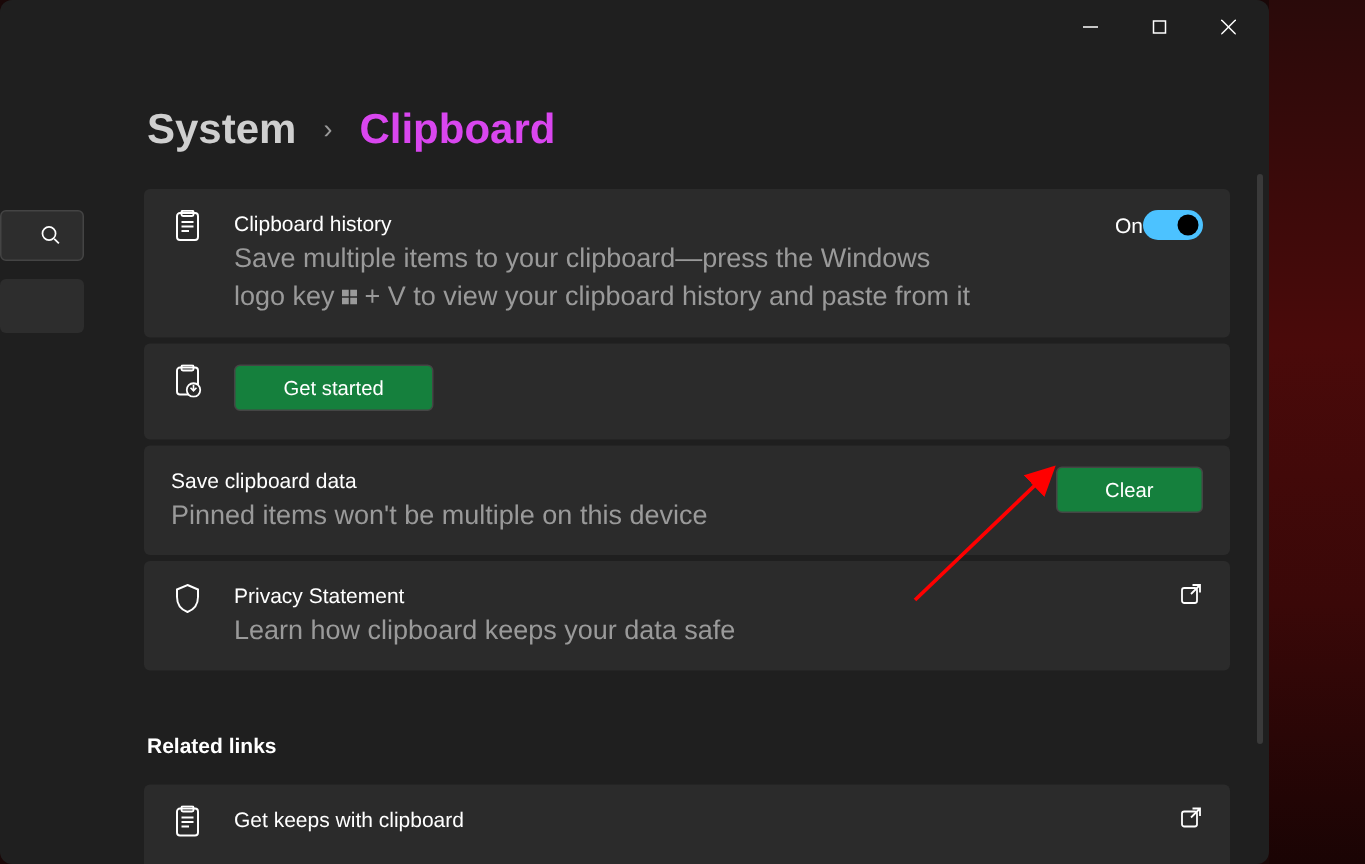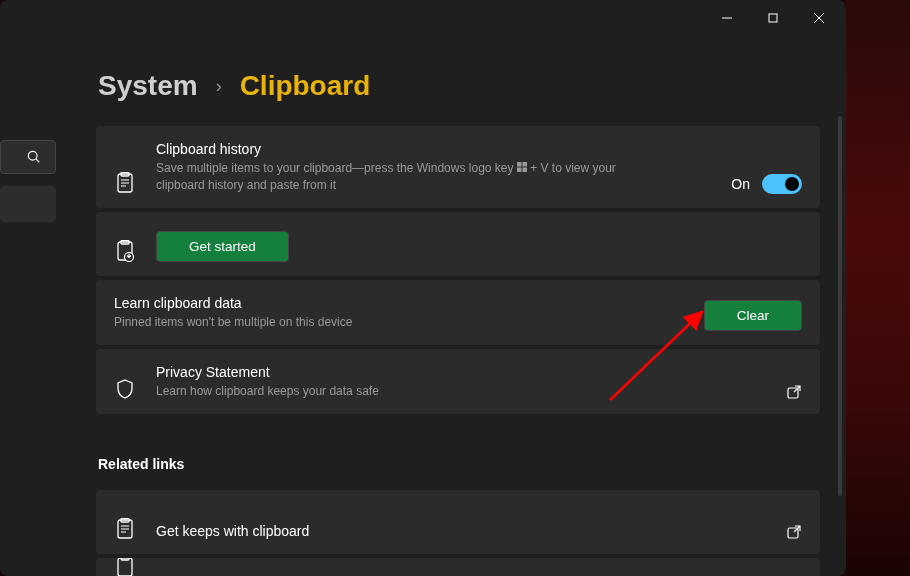--- a/index.html
+++ b/index.html
@@ -12,34 +12,34 @@
     .win-btn { width: 46px; height: 32px; display: flex; align-items: center; justify-content: center; color: #ffffff; cursor: pointer; }
     .win-btn svg { width: 10px; height: 10px; }
     
     .sidebar-partial { position: absolute; left: 0; top: 140px; width: 56px; }
     .sidebar-search { width: 56px; height: 34px; background: #2d2d2d; border: 1px solid #444; border-radius: 4px; display: flex; align-items: center; justify-content: flex-end; padding-right: 14px; margin-bottom: 12px; }
     .sidebar-item-partial { width: 56px; height: 36px; background: #2d2d2d; border-radius: 4px; }
     
     .content { position: absolute; left: 96px; top: 70px; width: 724px; }
     
     .breadcrumb { display: flex; align-items: center; gap: 18px; margin-bottom: 24px; padding-left: 2px; }
-    .breadcrumb-item { font-size: 28px; font-weight: 600; color: #eab308; cursor: pointer; }
+    .breadcrumb-item { font-size: 28px; font-weight: 600; color: #d946ef; cursor: pointer; }
     .breadcrumb-item.parent { color: #cfcfcf; }
     .breadcrumb-sep { color: #999; font-size: 18px; }
     
     .settings-list { display: flex; flex-direction: column; gap: 4px; }
     
-    .setting-card { background: #2b2b2b; border-radius: 4px; padding: 14px 18px; display: flex; align-items: flex-end; gap: 20px; min-height: 64px; }
+    .setting-card { background: #2b2b2b; border-radius: 4px; padding: 14px 18px; display: flex; align-items: flex-start; gap: 20px; min-height: 64px; }
     .setting-icon { width: 22px; height: 22px; color: #ffffff; flex-shrink: 0; display: flex; align-items: center; justify-content: center; }
     .setting-text { flex: 1; }
     .setting-title { font-size: 14px; color: #ffffff; line-height: 1.3; }
-    .setting-desc { font-size: 12px; color: #9a9a9a; line-height: 1.4; margin-top: 2px; max-width: 500px; }
+    .setting-desc { font-size: 18px; color: #9a9a9a; line-height: 1.4; margin-top: 2px; max-width: 500px; }
     .setting-desc .winkey { display: inline-block; }
     
-    .toggle-wrap { display: flex; align-items: center; gap: 12px; }
+    .toggle-wrap { display: flex; align-items: center; }
     .toggle-label { font-size: 14px; color: #ffffff; }
     .toggle { width: 40px; height: 20px; background: #4cc2ff; border-radius: 10px; position: relative; cursor: pointer; }
     .toggle-knob { position: absolute; width: 14px; height: 14px; background: #000; border-radius: 50%; top: 3px; right: 3px; }
     
     .btn { background: #15803d; border: 1px solid #454545; color: #ffffff; padding: 7px 32px; border-radius: 4px; font-size: 13.5px; cursor: pointer; }
     
     .external-icon { width: 16px; height: 16px; color: #ffffff; flex-shrink: 0; }
     
     .no-icon-card { padding-left: 18px; }
     .no-icon-card .setting-text { margin-left: 0; }
@@ -136,21 +136,21 @@
               <rect x="6" y="0.5" width="8" height="3.5" rx="1" stroke="#fff" stroke-width="1.3" fill="none"></rect>
               <circle cx="14" cy="17" r="4.5" fill="#2b2b2b" stroke="#fff" stroke-width="1.2"></circle>
               <path d="M12 15.5 L14 17.5 L16 15.5 M14 13.5 v4" stroke="#fff" stroke-width="1.1" fill="none"></path>
             </svg>
         </div>
         <button class="btn">Get started</button>
       </div>
 
       <div class="setting-card no-icon-card">
         <div class="setting-text">
-          <div class="setting-title">Learn clipboard data</div>
+          <div class="setting-title">Save clipboard data</div>
           <div class="setting-desc">Pinned items won't be multiple on this device</div>
         </div>
         <button class="btn">Clear</button>
       </div>
 
       <div class="setting-card">
         <div class="setting-icon">
           <svg width="18" height="20" viewBox="0 0 18 20">
               <path d="M9 1 L16 4 V9 C16 14 13 17.5 9 19 C5 17.5 2 14 2 9 V4 Z" stroke="#fff" stroke-width="1.3" fill="none"></path>
             </svg>

